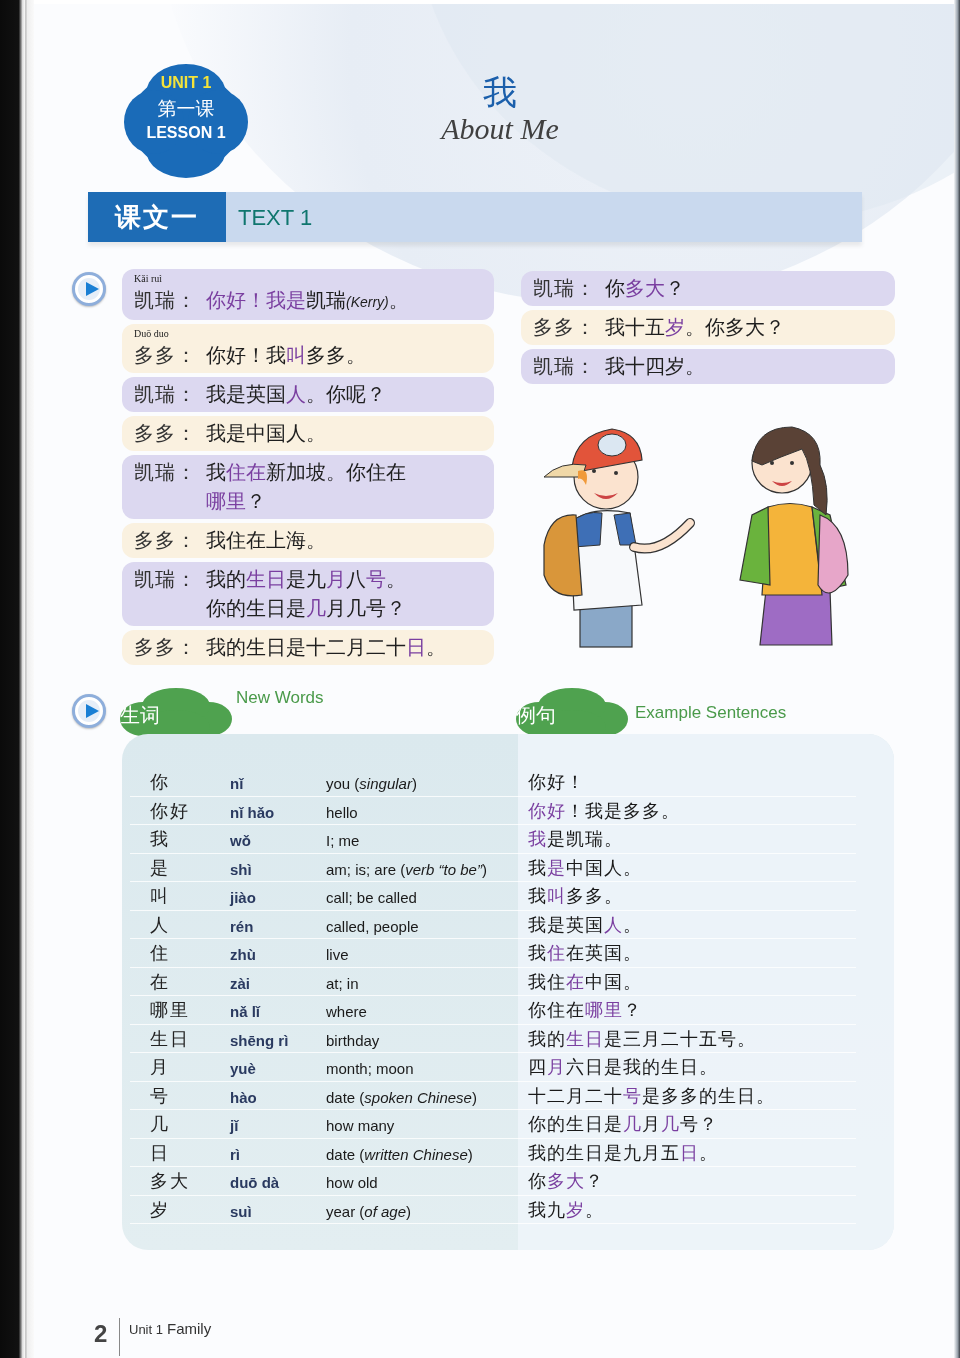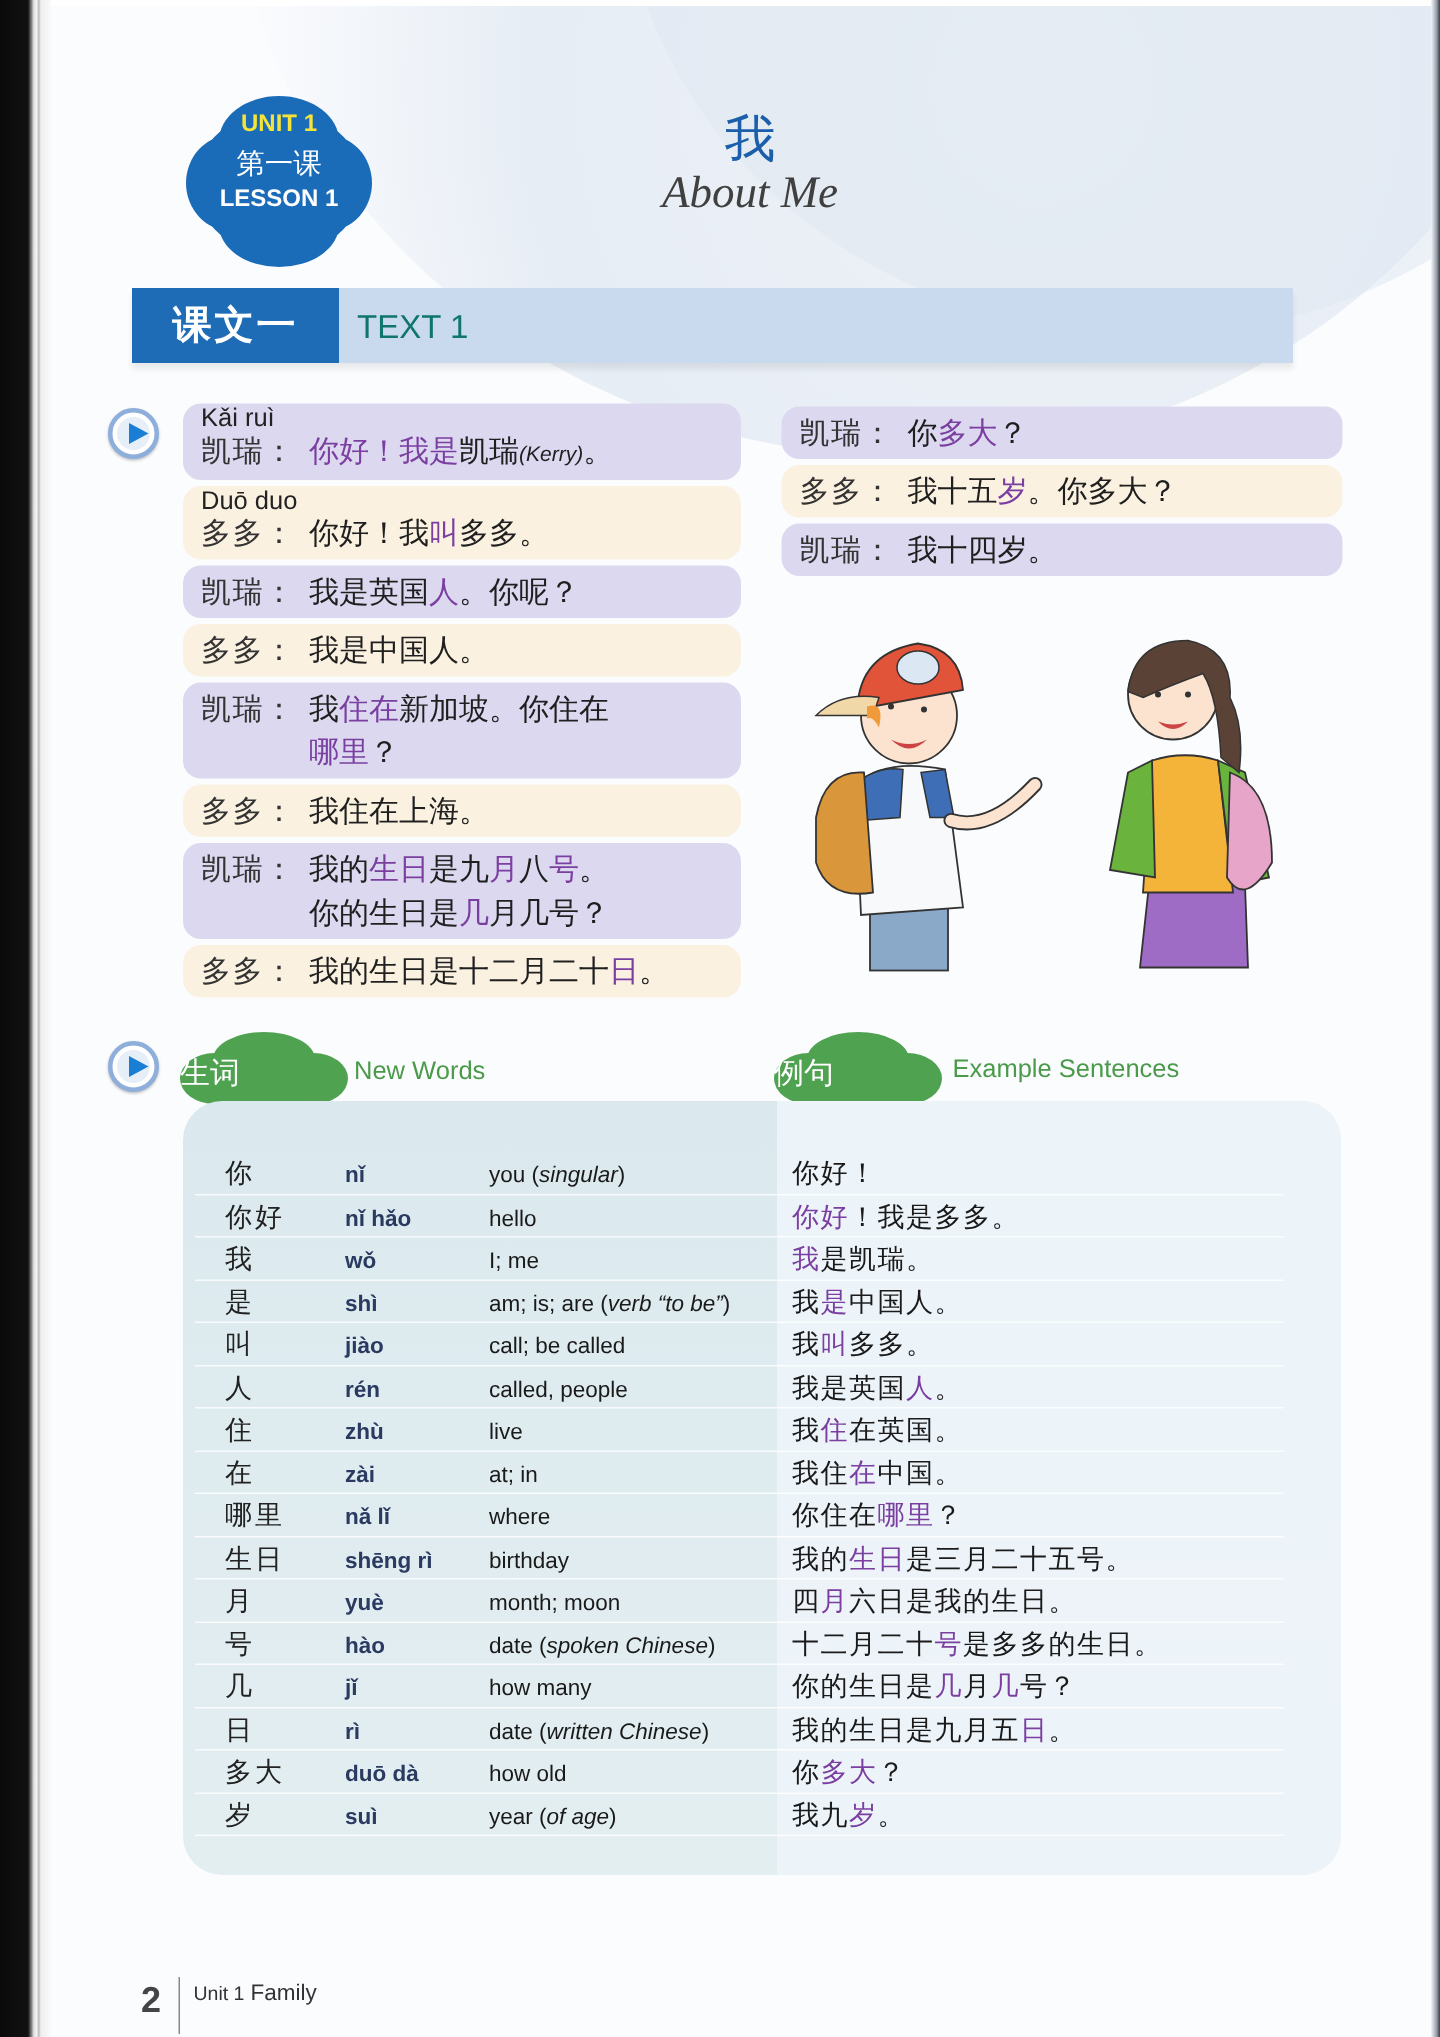--- a/index.html
+++ b/index.html
@@ -38,21 +38,21 @@
 
   .play { position: absolute; width: 34px; height: 34px; border-radius: 50%; background: #fff; border: 3px solid #8eaedb; box-shadow: 0 1px 2px rgba(0,0,0,0.25); }
   .play::before { content: ""; position: absolute; left: 3px; top: 3px; width: 22px; height: 22px; border-radius: 50%; background: #e6eef8; }
   .play::after { content: ""; position: absolute; left: 11px; top: 7px; border-left: 13px solid #1a7fd4; border-top: 7px solid transparent; border-bottom: 7px solid transparent; }
 
   
   .dlg { position: absolute; }
   .line { position: relative; border-radius: 12px; padding: 3px 10px 3px 12px; margin-bottom: 4px; font-family: "DejaVu Serif", serif; font-size: 20px; color: #1f1f1f; line-height: 29px; }
   .line.k { background: #dcd8f0; }
   .line.d { background: #faf1e0; }
-  .line .py { display: block; font-family: Liberation Sans, sans-serif; font-size: 17px; line-height: 14px; color: #222; }
+  .line .py { display: block; font-family: Liberation Serif, serif; font-size: 10px; line-height: 14px; color: #222; }
   .line .spk { display: inline-block; width: 72px; letter-spacing: 1px; color: #333; }
   .line .hl { color: #7a3fa0; }
   .line .en { font-family: "Liberation Sans", sans-serif; font-style: italic; font-size: 14px; }
   .line .cont { display: block; padding-left: 72px; }
 
   
   .illus { position: absolute; left: 530px; top: 405px; width: 320px; height: 245px; }
   .cloud { position: absolute; width: 112px; height: 66px; }
   .cloud .c { position: absolute; background: #4fa24f; border-radius: 50%; }
   .cloud .tail { position: absolute; left: 54px; top: 50px; width: 0; height: 0; border-left: 4px solid transparent; border-right: 4px solid transparent; border-top: 18px solid #4fa24f; }
@@ -159,21 +159,21 @@
 <div class="play" style="left:72px; top:694px;"></div>
 
 <div class="cloud" style="left:120px; top:688px;">
   <div class="c" style="left:0; top:14px; width:46px; height:34px;"></div>
   <div class="c" style="left:66px; top:14px; width:46px; height:34px;"></div>
   <div class="c" style="left:22px; top:0; width:68px; height:36px;"></div>
   <div class="c" style="left:22px; top:22px; width:68px; height:34px;"></div>
   <div class="tail"></div>
   <div class="lbl">生词</div>
 </div>
-<div class="sec-label" style="left:236px; top:704px;">New Words</div>
+<div class="sec-label" style="left:236px; top:688px;">New Words</div>
 
 <div class="cloud" style="left:516px; top:688px;">
   <div class="c" style="left:0; top:14px; width:46px; height:34px;"></div>
   <div class="c" style="left:66px; top:14px; width:46px; height:34px;"></div>
   <div class="c" style="left:22px; top:0; width:68px; height:36px;"></div>
   <div class="c" style="left:22px; top:22px; width:68px; height:34px;"></div>
   <div class="tail"></div>
   <div class="lbl">例句</div>
 </div>
 <div class="sec-label" style="left:635px; top:703px;">Example Sentences</div>

